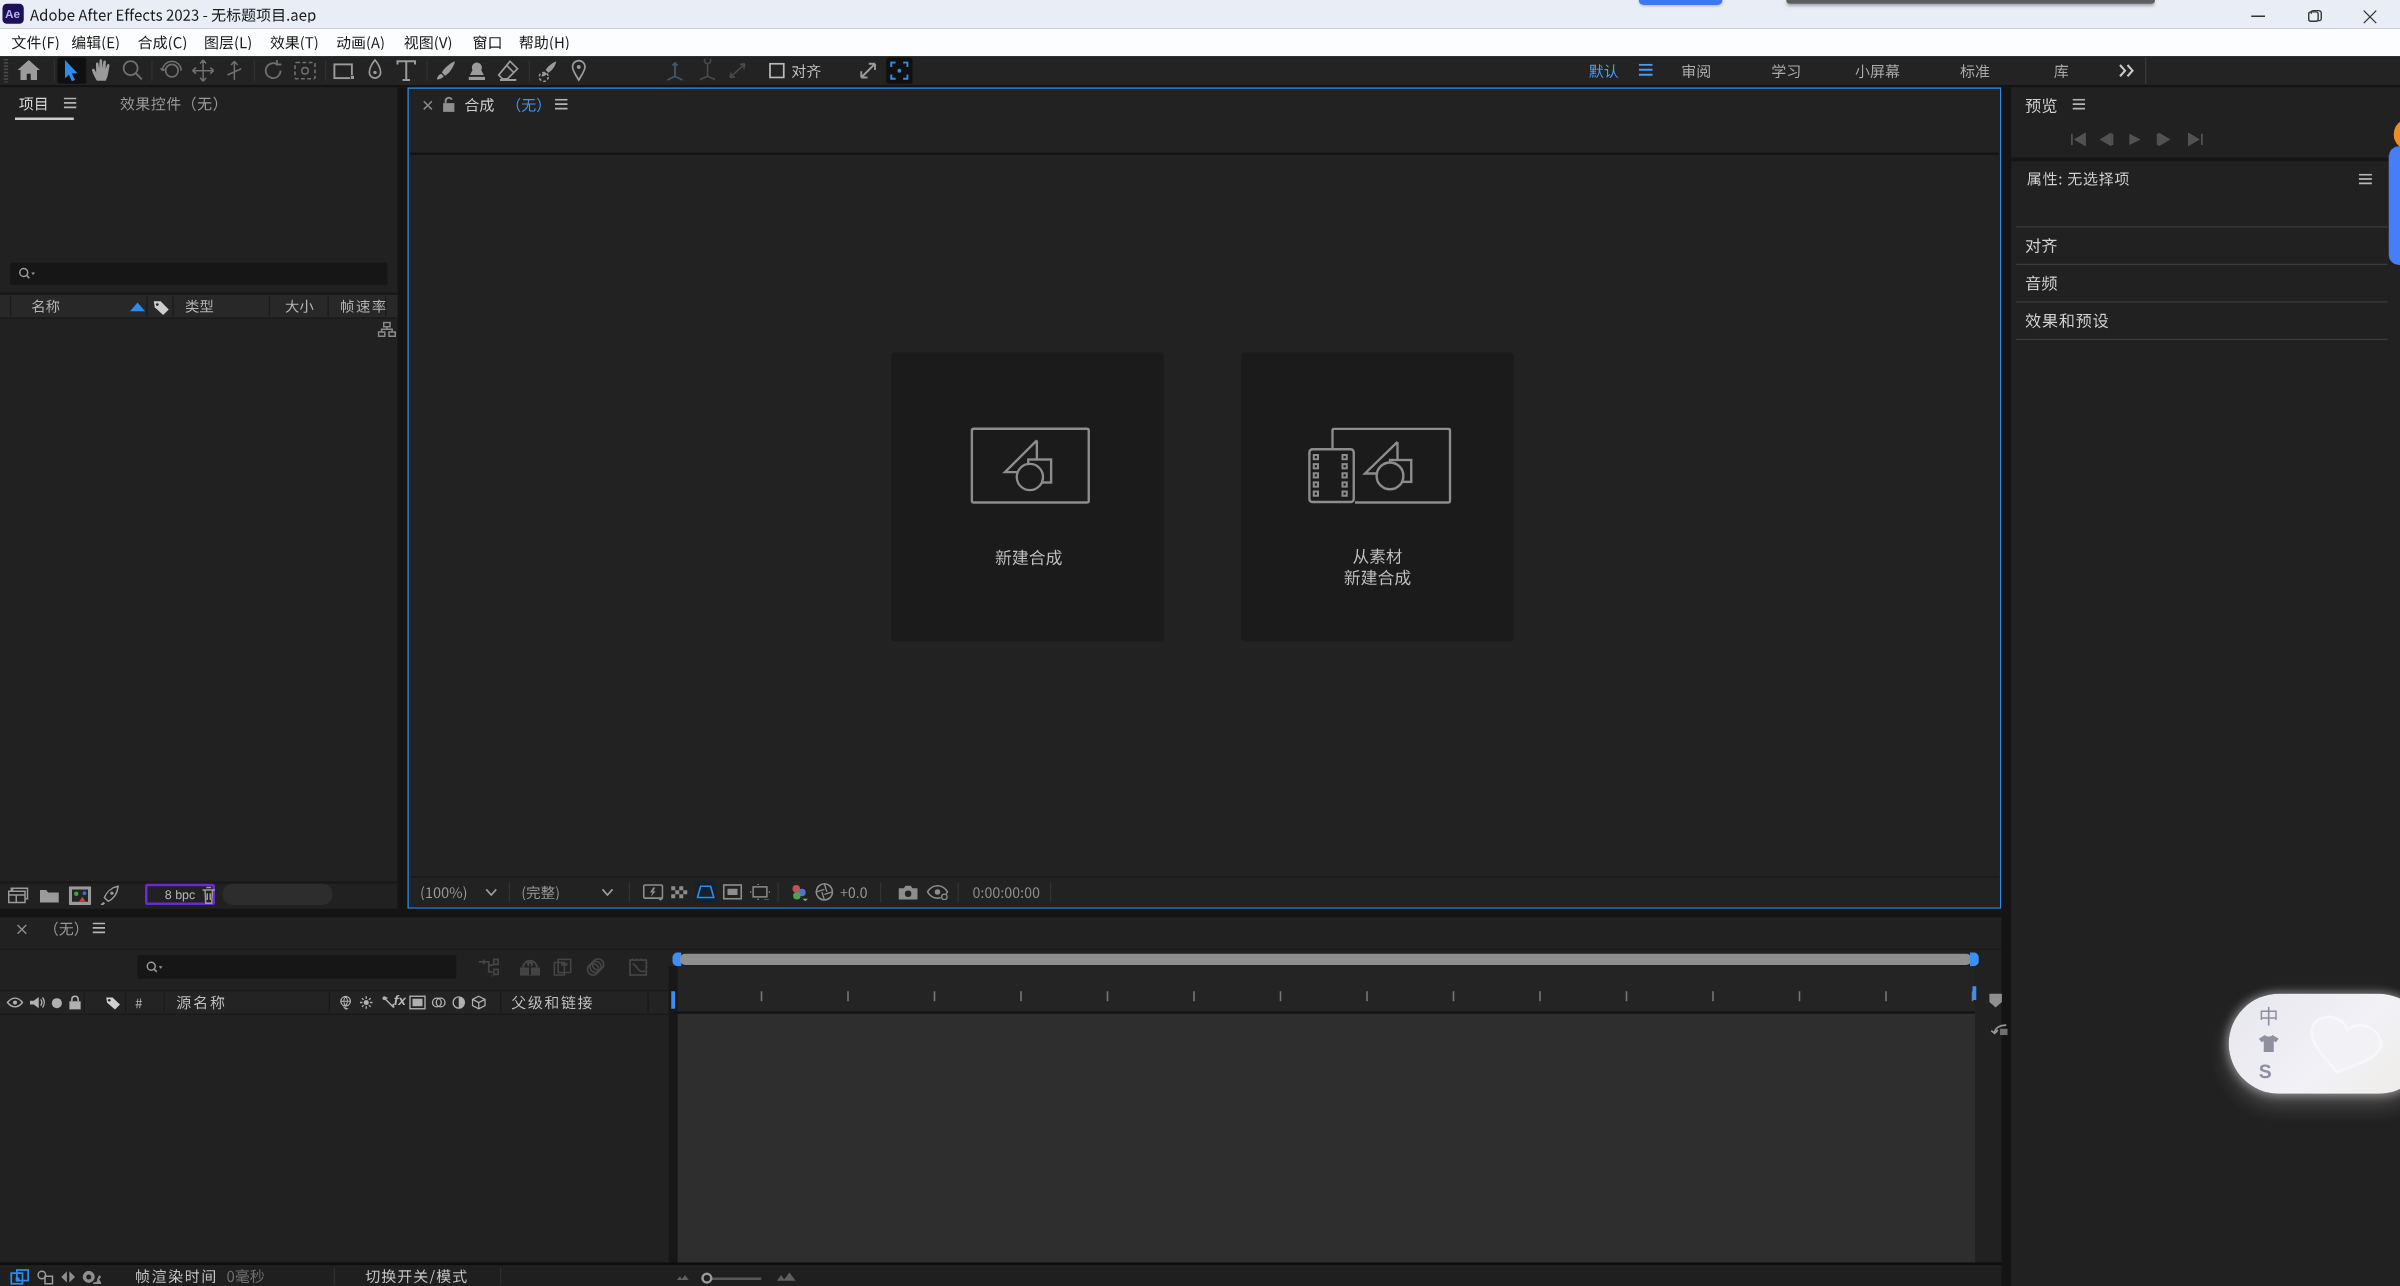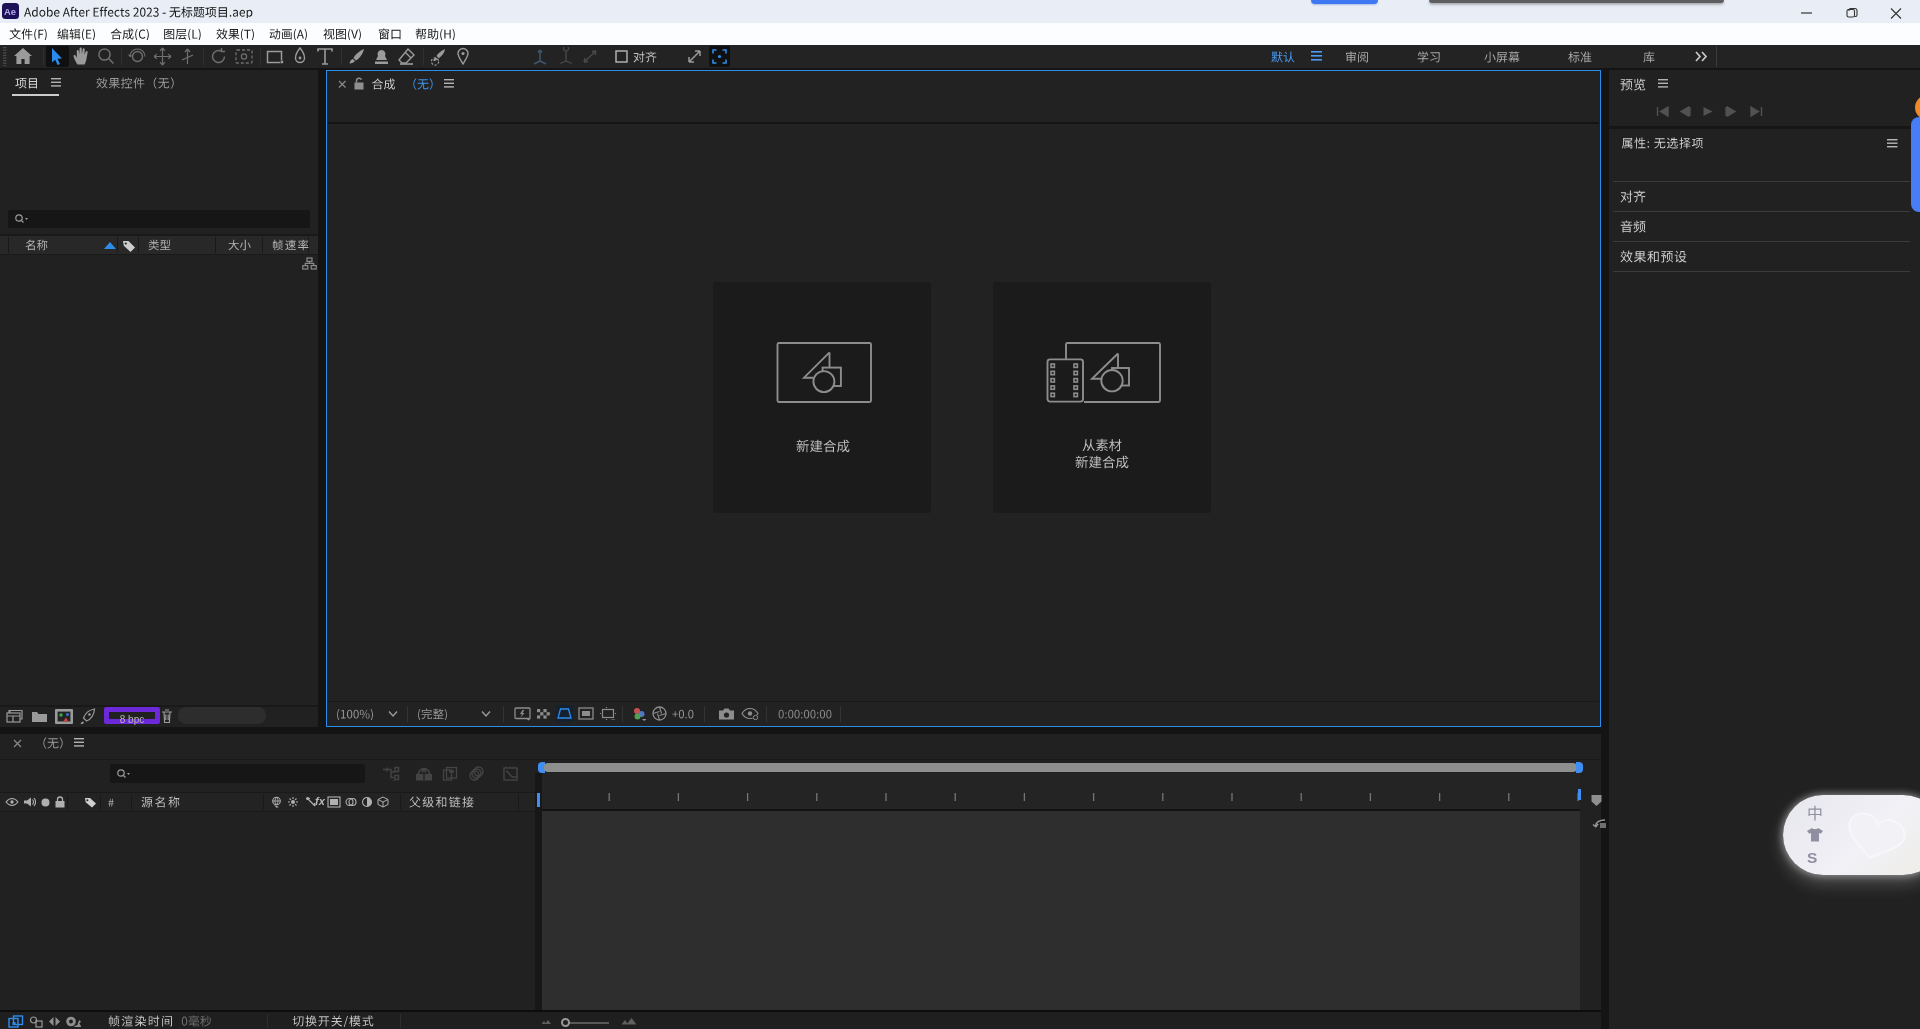--- a/index.html
+++ b/index.html
@@ -223,21 +223,21 @@
       <circle cx="6" cy="6" r="1.8" fill="#3fa345"></circle>
       <path d="M8 12.4 l3-4 2.5 4 Z" fill="#c94040"></path>
       <circle cx="12.5" cy="5.5" r="1.5" fill="#3e6fd0"></circle>
     </g>
   </svg>
 <svg class="a" style="left:80px;top:708px" width="17" height="16" viewBox="0 0 17 16">
     <path d="M14.5 1 C9 2 5 6 3.5 10 l3 3 C10.5 11.5 14 7 14.5 1 Z" stroke="#9a9a9a" stroke-width="1.2" fill="none"></path>
     <path d="M3 13.5 c-1.5 .4-2.3 1.5-2.6 3 1.8-.1 3-.8 3.6-2" fill="#9a9a9a"></path>
     <circle cx="9.5" cy="6.5" r="1.3" fill="#9a9a9a"></circle>
   </svg>
-<div class="a" style="left:104px;top:707px;width:56px;height:17px;border:5px solid #6d28d9;border-radius:2px;color:#b5b5b5;font-size:10px;line-height:15px;text-align:center">8 bpc</div>
+<div class="a" style="left:116px;top:707px;width:56px;height:17px;border:2px solid #6d28d9;border-radius:2px;color:#b5b5b5;font-size:10px;line-height:15px;text-align:center">8 bpc</div>
 <svg class="a" style="left:160px;top:708px" width="14" height="16" viewBox="0 0 14 16">
     <g stroke="#9a9a9a" stroke-width="1.2" fill="none">
       <path d="M2 4 h10 M4 4 l.6 10.5 h4.8 L10 4 M5 2 h4 M5.8 6.5 v5.5 M8.2 6.5 v5.5"></path>
     </g>
   </svg>
 <div class="a" style="left:178px;top:707px;width:88px;height:17px;background:#2d2d2d;border-radius:8px"></div>
 <svg class="a" style="left:338px;top:80px" width="9" height="9" viewBox="0 0 9 9">
     <path d="M1 1 L7.5 7.5 M7.5 1 L1 7.5" stroke="#8a8a8a" stroke-width="1.2"></path>
   </svg>
 <svg class="a" style="left:353px;top:77px" width="12" height="13" viewBox="0 0 12 13">

